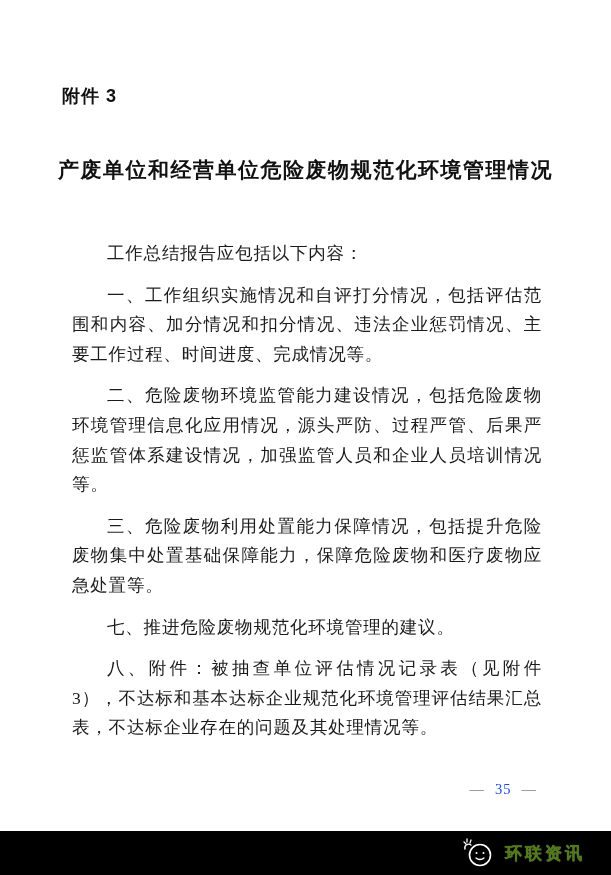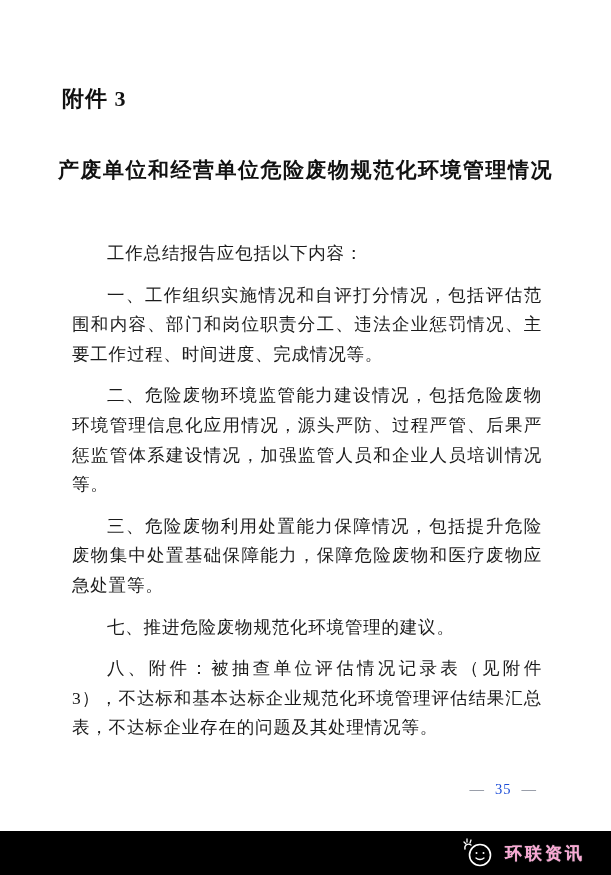--- a/index.html
+++ b/index.html
@@ -11,23 +11,23 @@
     background: #ffffff;
     overflow: hidden;
     font-family: "Liberation Serif", "DejaVu Serif", serif;
     color: #1b1b1b;
   }
 
   .attachment-label {
     position: absolute;
     left: 62px;
     top: 84px;
-    font-family: Liberation Serif, serif;
+    font-family: Liberation Sans, sans-serif;
     font-weight: 700;
-    font-size: 22px;
+    font-size: 18px;
     letter-spacing: 1px;
     color: #111111;
   }
 
   .doc-title {
     position: absolute;
     left: 0;
     right: 0;
     top: 156px;
     margin: 0;
@@ -86,36 +86,36 @@
     width: 38px;
     height: 34px;
     margin-right: 8px;
     flex: 0 0 auto;
   }
   .brand-name {
     font-family: "Liberation Sans", "DejaVu Sans", sans-serif;
     font-weight: 700;
     font-size: 17px;
     letter-spacing: 3px;
-    color: #f9a8d4;
+    color: #4d7c0f;
     text-shadow: 0 0 1px rgba(255,255,255,0.6);
   }
 </style>
 </head>
 <body>
 
 <div class="page">
 
   <div class="attachment-label">附件 3</div>
 
   <h1 class="doc-title">产废单位和经营单位危险废物规范化环境管理情况</h1>
 
   <div class="doc-body">
     <p>工作总结报告应包括以下内容：</p>
-    <p>一、工作组织实施情况和自评打分情况，包括评估范围和内容、部门和岗位职责分工、违法企业惩罚情况、主要工作过程、时间进度、完成情况等。</p>
+    <p>一、工作组织实施情况和自评打分情况，包括评估范围和内容、加分情况和扣分情况、违法企业惩罚情况、主要工作过程、时间进度、完成情况等。</p>
     <p>二、危险废物环境监管能力建设情况，包括危险废物环境管理信息化应用情况，源头严防、过程严管、后果严惩监管体系建设情况，加强监管人员和企业人员培训情况等。</p>
     <p>三、危险废物利用处置能力保障情况，包括提升危险废物集中处置基础保障能力，保障危险废物和医疗废物应急处置等。</p>
     <p>七、推进危险废物规范化环境管理的建议。</p>
     <p>八、附件：被抽查单位评估情况记录表（见附件 3），不达标和基本达标企业规范化环境管理评估结果汇总表，不达标企业存在的问题及其处理情况等。</p>
   </div>
 
   <div class="page-number">
     <span class="dash">—</span>
     <span class="num">35</span>
     <span class="dash">—</span>

